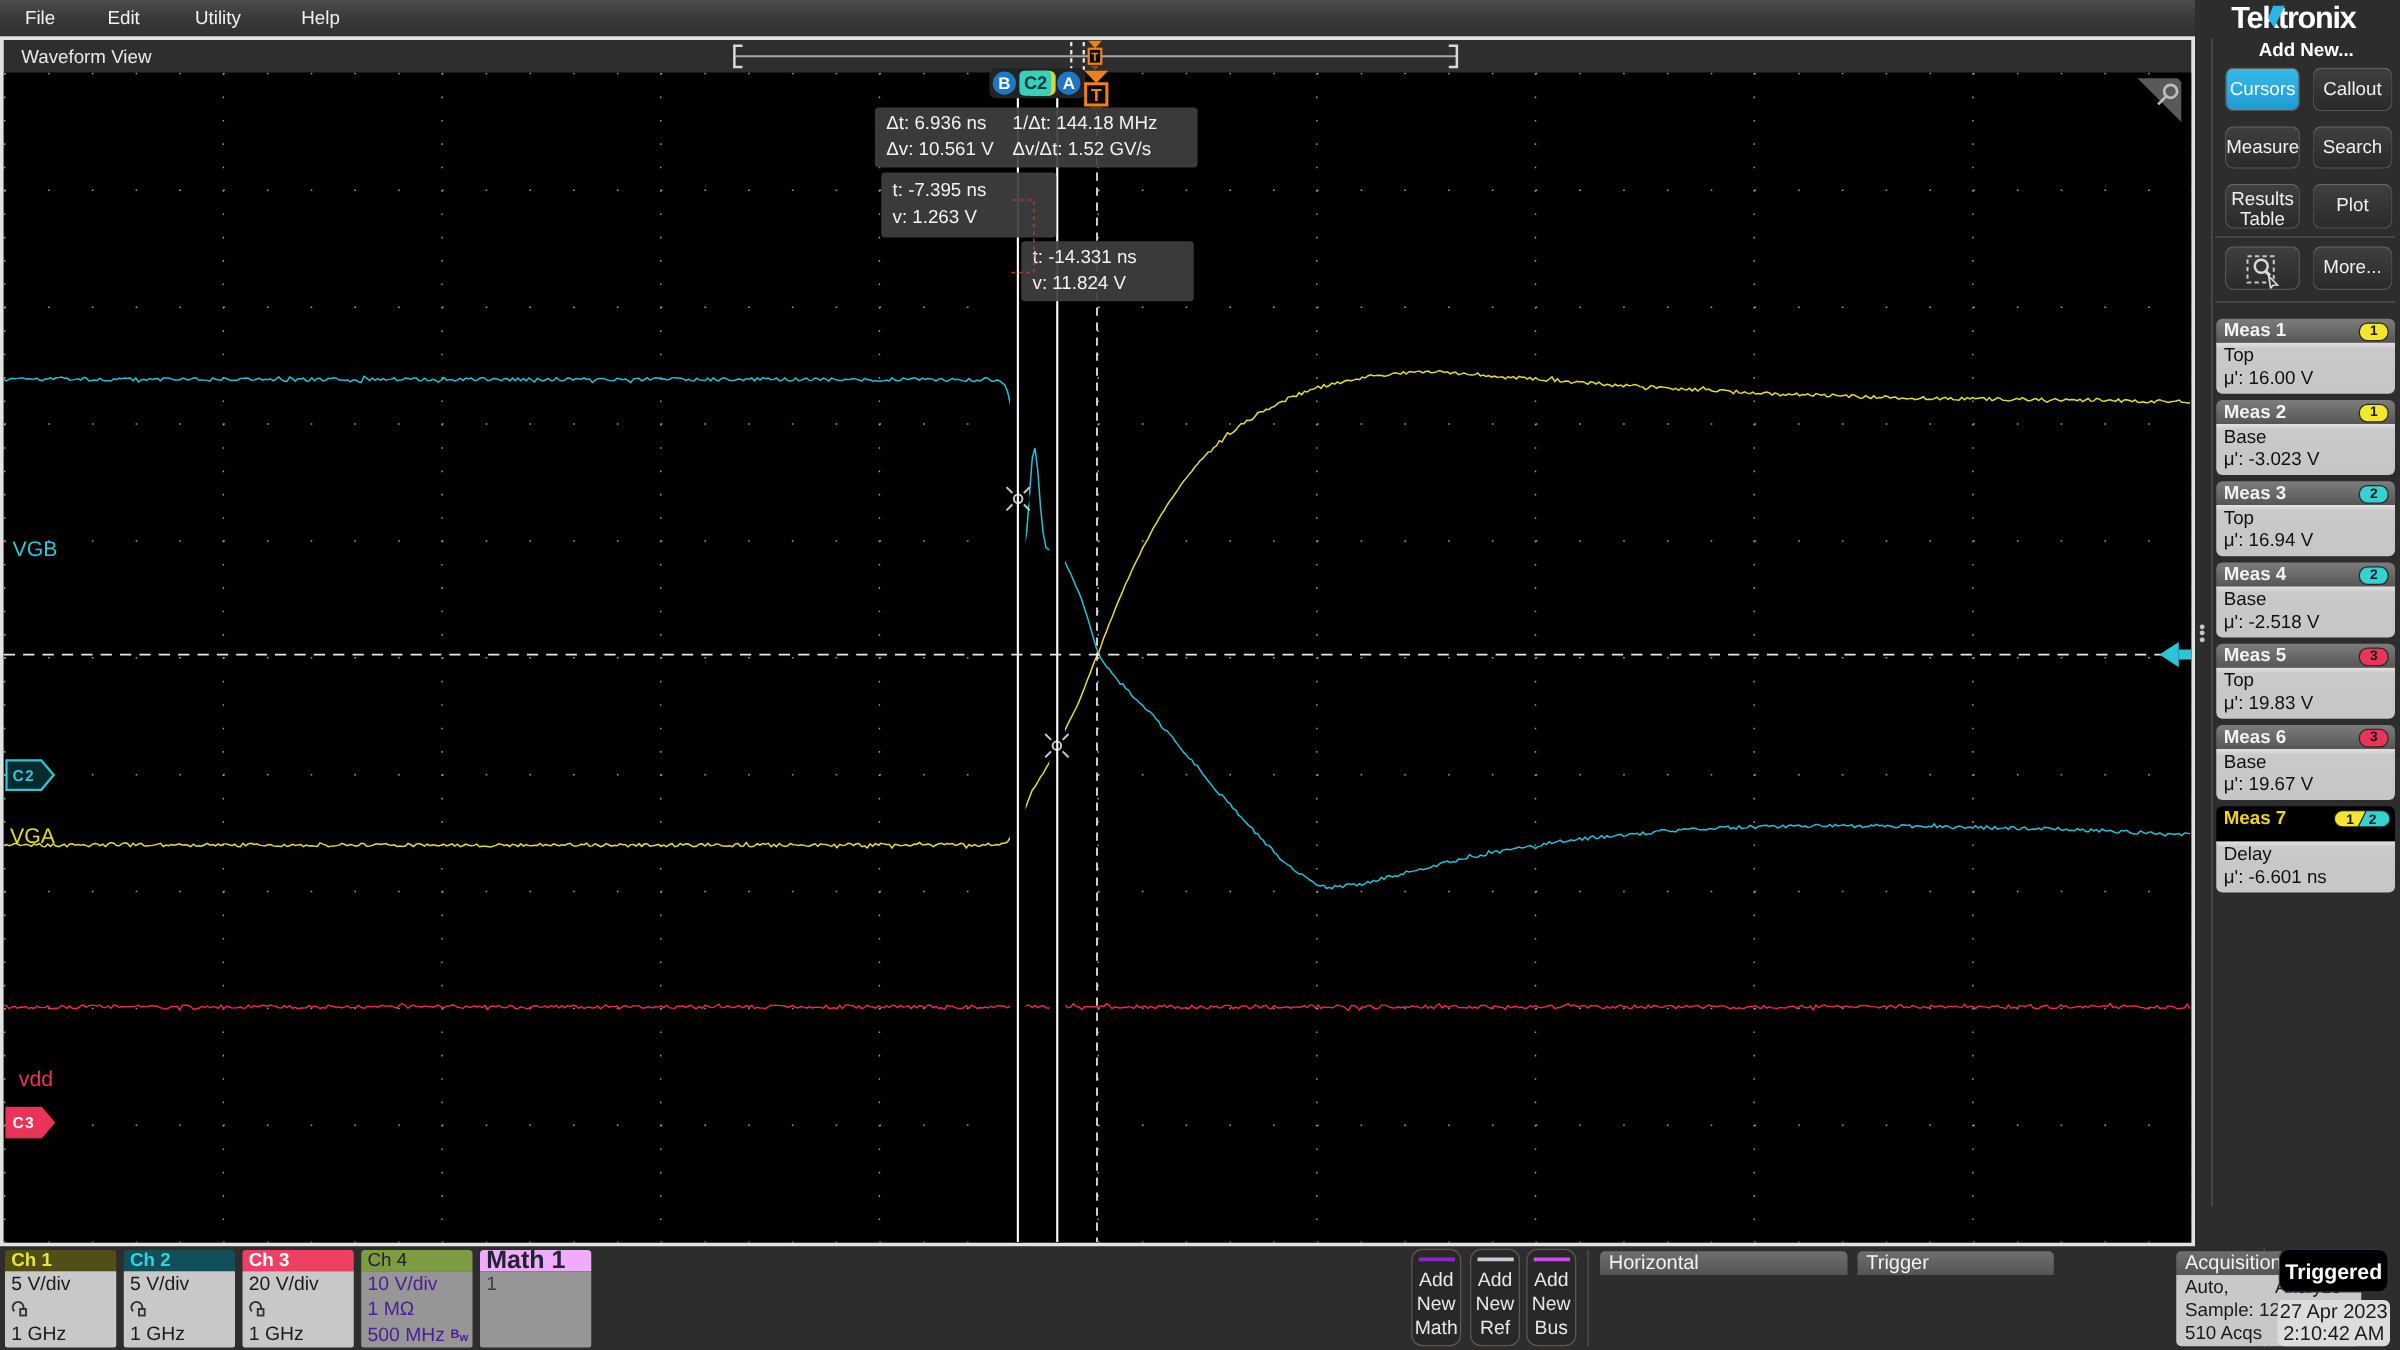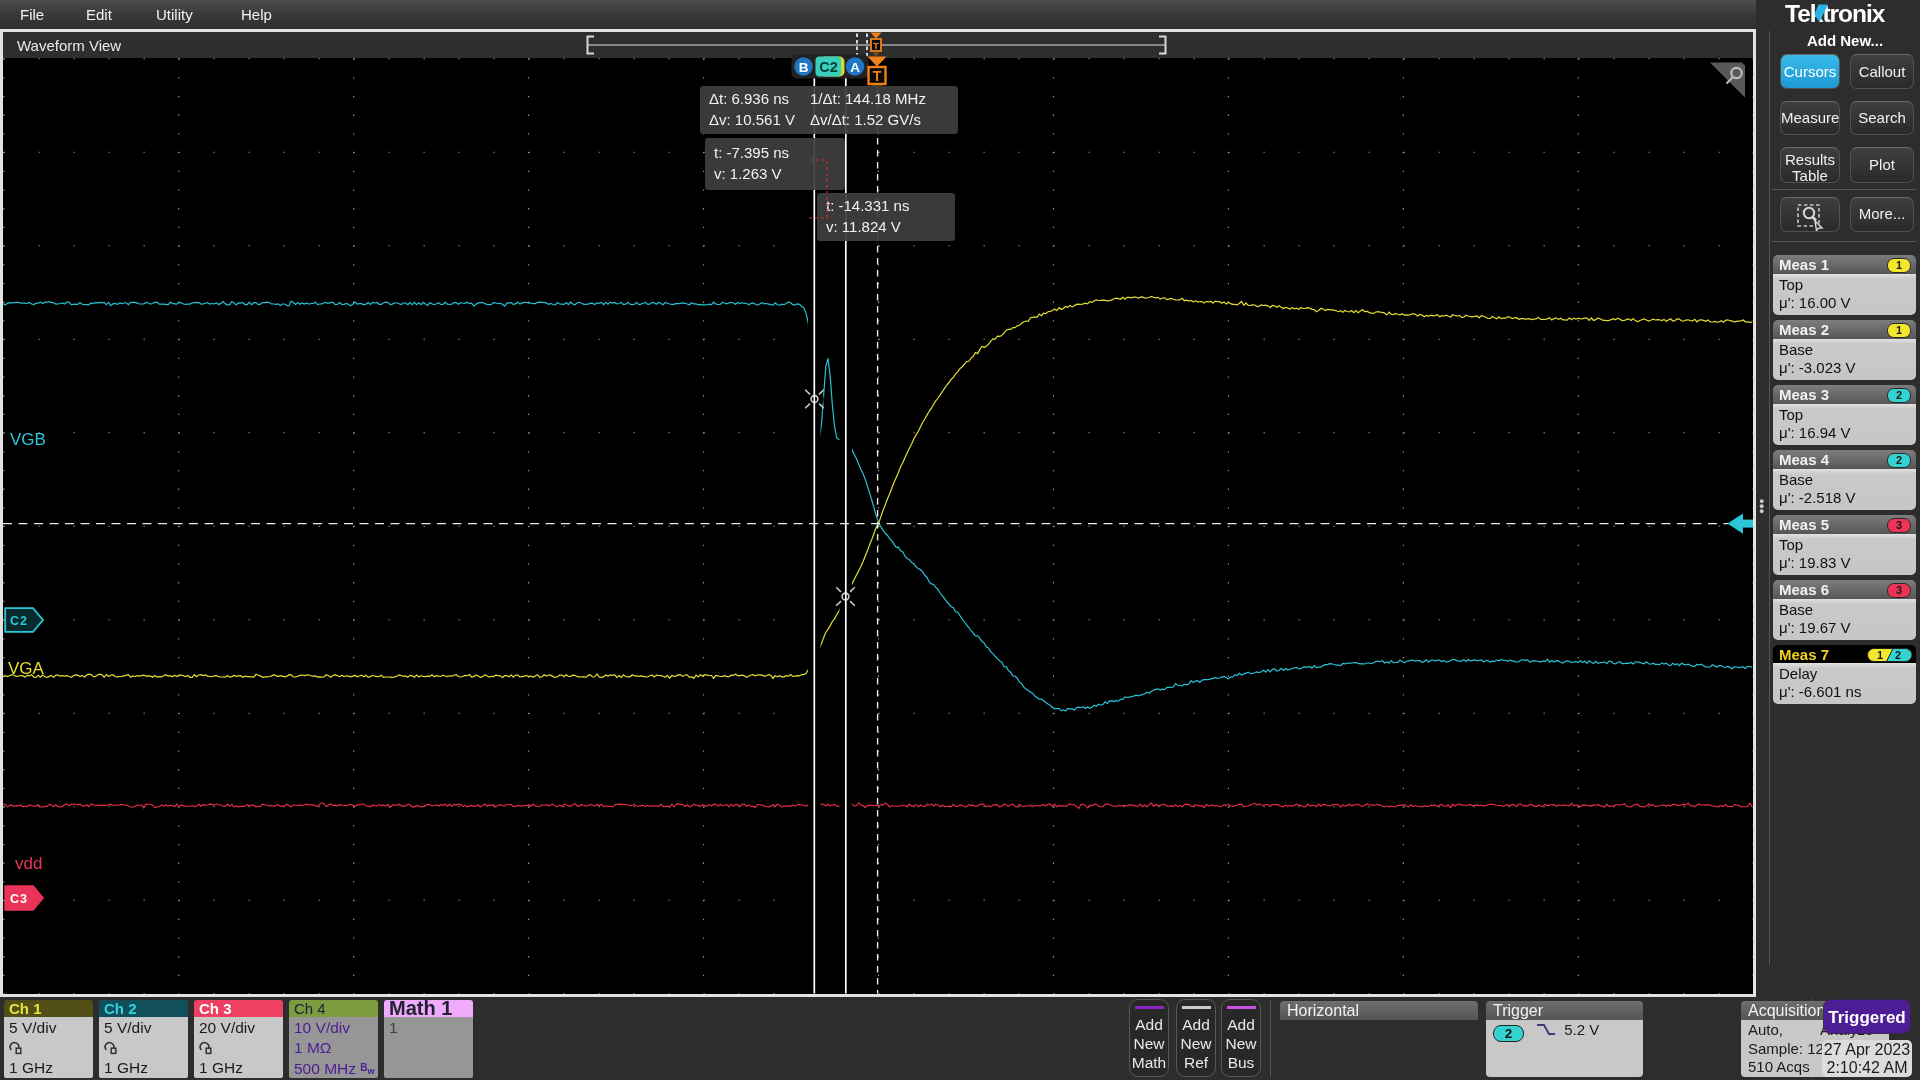--- a/index.html
+++ b/index.html
@@ -154,21 +154,21 @@
 </div>
 <div style="position:absolute;left:1773px;top:515px;width:143px">
 <div style="position:relative;height:19px;background:linear-gradient(#7d7d7d,#565656);border-radius:5px 5px 0 0;color:#f2f2f2;font-size:15px;font-weight:bold;padding-left:6px;line-height:19px">Meas 5<span style="position:absolute;right:5px;top:2.5px;width:22px;height:13px;background:#ea3558;border:1px solid #2a2a2a;border-radius:7px;color:#1a1a1a;font-size:11px;font-weight:bold;text-align:center;line-height:13px">3</span></div>
 <div style="height:39px;background:linear-gradient(#e2e2e2,#c9c9c9 12%,#c6c6c6);border-radius:0 0 5px 5px;color:#111;font-size:15px;padding:2px 0 0 6px;line-height:18px">Top<br>μ': 19.83 V</div>
 </div>
 <div style="position:absolute;left:1773px;top:580px;width:143px">
 <div style="position:relative;height:19px;background:linear-gradient(#7d7d7d,#565656);border-radius:5px 5px 0 0;color:#f2f2f2;font-size:15px;font-weight:bold;padding-left:6px;line-height:19px">Meas 6<span style="position:absolute;right:5px;top:2.5px;width:22px;height:13px;background:#ea3558;border:1px solid #2a2a2a;border-radius:7px;color:#1a1a1a;font-size:11px;font-weight:bold;text-align:center;line-height:13px">3</span></div>
 <div style="height:39px;background:linear-gradient(#e2e2e2,#c9c9c9 12%,#c6c6c6);border-radius:0 0 5px 5px;color:#111;font-size:15px;padding:2px 0 0 6px;line-height:18px">Base<br>μ': 19.67 V</div>
 </div>
 <div style="position:absolute;left:1773px;top:645px;width:143px">
-<div style="position:relative;height:18px;background:#000;border-radius:5px 5px 0 0;color:#f2d21c;font-size:15px;font-weight:bold;padding-left:6px;line-height:19px">Meas 7
+<div style="position:relative;height:28px;background:#000;border-radius:5px 5px 0 0;color:#f2d21c;font-size:15px;font-weight:bold;padding-left:6px;line-height:19px">Meas 7
 <svg style="position:absolute;right:3px;top:2.5px" width="46" height="14" viewBox="0 0 46 14">
 <path d="M7,0.5 H28 L21.5,13.5 H7 A6.5,6.5 0 0 1 7,0.5 Z" fill="#f2e72c" stroke="#222" stroke-width="1"></path>
 <path d="M26,0.5 H38.5 A6.5,6.5 0 0 1 38.5,13.5 H19.5 Z" fill="#35d2d2" stroke="#222" stroke-width="1"></path>
 <text x="13" y="11" fill="#1a1a1a" font-size="11" font-weight="bold" text-anchor="middle">1</text>
 <text x="31" y="11" fill="#1a1a1a" font-size="11" font-weight="bold" text-anchor="middle">2</text>
 </svg></div>
 <div style="height:39px;background:linear-gradient(#e2e2e2,#c9c9c9 12%,#c6c6c6);border-radius:0 0 5px 5px;color:#111;font-size:15px;padding:2px 0 0 6px;line-height:18px">Delay<br>μ': -6.601 ns</div>
 </div>
 
 <div style="position:absolute;left:4px;top:1000px;width:89px;height:77px">
@@ -212,23 +212,19 @@
 <div style="margin:6px auto 0;width:29px;height:2.5px;background:#c94fe8"></div>
 <div style="color:#e8e8e8;font-size:15.5px;text-align:center;line-height:19px;margin-top:6px">Add<br>New<br>Bus</div>
 </div>
 <div style="position:absolute;left:1270px;top:1000px;width:1px;height:77px;background:#5a554d"></div>
 <div style="position:absolute;left:1811px;top:999px;width:1px;height:79px;background:#5a554d"></div>
 <div style="position:absolute;left:1280px;top:1001px;width:198px;height:75px">
 <div style="height:19px;background:linear-gradient(#6e6e6e,#555);border-radius:4px 4px 0 0;color:#f2f2f2;font-size:16px;padding-left:7px;line-height:19px">Horizontal</div>
 </div>
 <div style="position:absolute;left:1486px;top:1001px;width:157px;height:75px">
 <div style="height:19px;background:linear-gradient(#6e6e6e,#555);border-radius:4px 4px 0 0;color:#f2f2f2;font-size:16px;padding-left:7px;line-height:19px">Trigger</div>
-<div style="position:relative;height:56px;background:#c8c8c8;border-radius:0 0 4px 4px;color:#1a1a1a;font-size:15px;line-height:18.5px;padding:1px 0 0 7px"><span style="display:inline-block;width:29px;height:15px;background:#35d2d2;border:1.5px solid #222;border-radius:8px;color:#111;font-size:13.5px;font-weight:bold;text-align:center;line-height:15px;vertical-align:-3px">2</span>
-<span style="margin-left:8px"><svg width="20" height="14" viewBox="0 0 20 14" style="vertical-align:-2px">
-<path d="M1,2 H8 L13,11 H19" fill="none" stroke="#3a3a78" stroke-width="1.8"></path>
-</svg></span><span style="margin-left:8px">5.2 V</span></div>
 </div>
 <div style="position:absolute;left:1741px;top:1001px;width:148px;height:75px">
 <div style="height:19px;background:linear-gradient(#6e6e6e,#555);border-radius:4px 4px 0 0;color:#f2f2f2;font-size:16px;padding-left:7px;line-height:19px">Acquisition</div>
 <div style="position:relative;height:56px;background:#c8c8c8;border-radius:0 0 4px 4px;color:#1a1a1a;font-size:15px;line-height:18.5px;padding:1px 0 0 7px"><span>Auto,</span><span style="position:absolute;left:79px">Analyze</span><br>
 <span>Sample: 12 bits</span><br><span>510 Acqs</span></div>
 </div>
-<div style="position:absolute;left:1823px;top:999px;width:88px;height:35px;background:#4c1d95;border:1px solid #3a2a4a;border-radius:8px;color:#fff;font-size:17px;font-weight:bold;text-align:center;line-height:35px;box-sizing:border-box">Triggered</div>
+<div style="position:absolute;left:1823px;top:999px;width:88px;height:35px;background:#000000;border:1px solid #3a2a4a;border-radius:8px;color:#fff;font-size:17px;font-weight:bold;text-align:center;line-height:35px;box-sizing:border-box">Triggered</div>
 <div style="position:absolute;left:1822px;top:1040px;width:90px;height:37px;background:#dcdcdc;border-radius:5px;color:#1a1a1a;font-size:16px;text-align:center;line-height:18px;padding-top:1px;box-sizing:border-box">27 Apr 2023<br>2:10:42 AM</div>
 </body></html>

